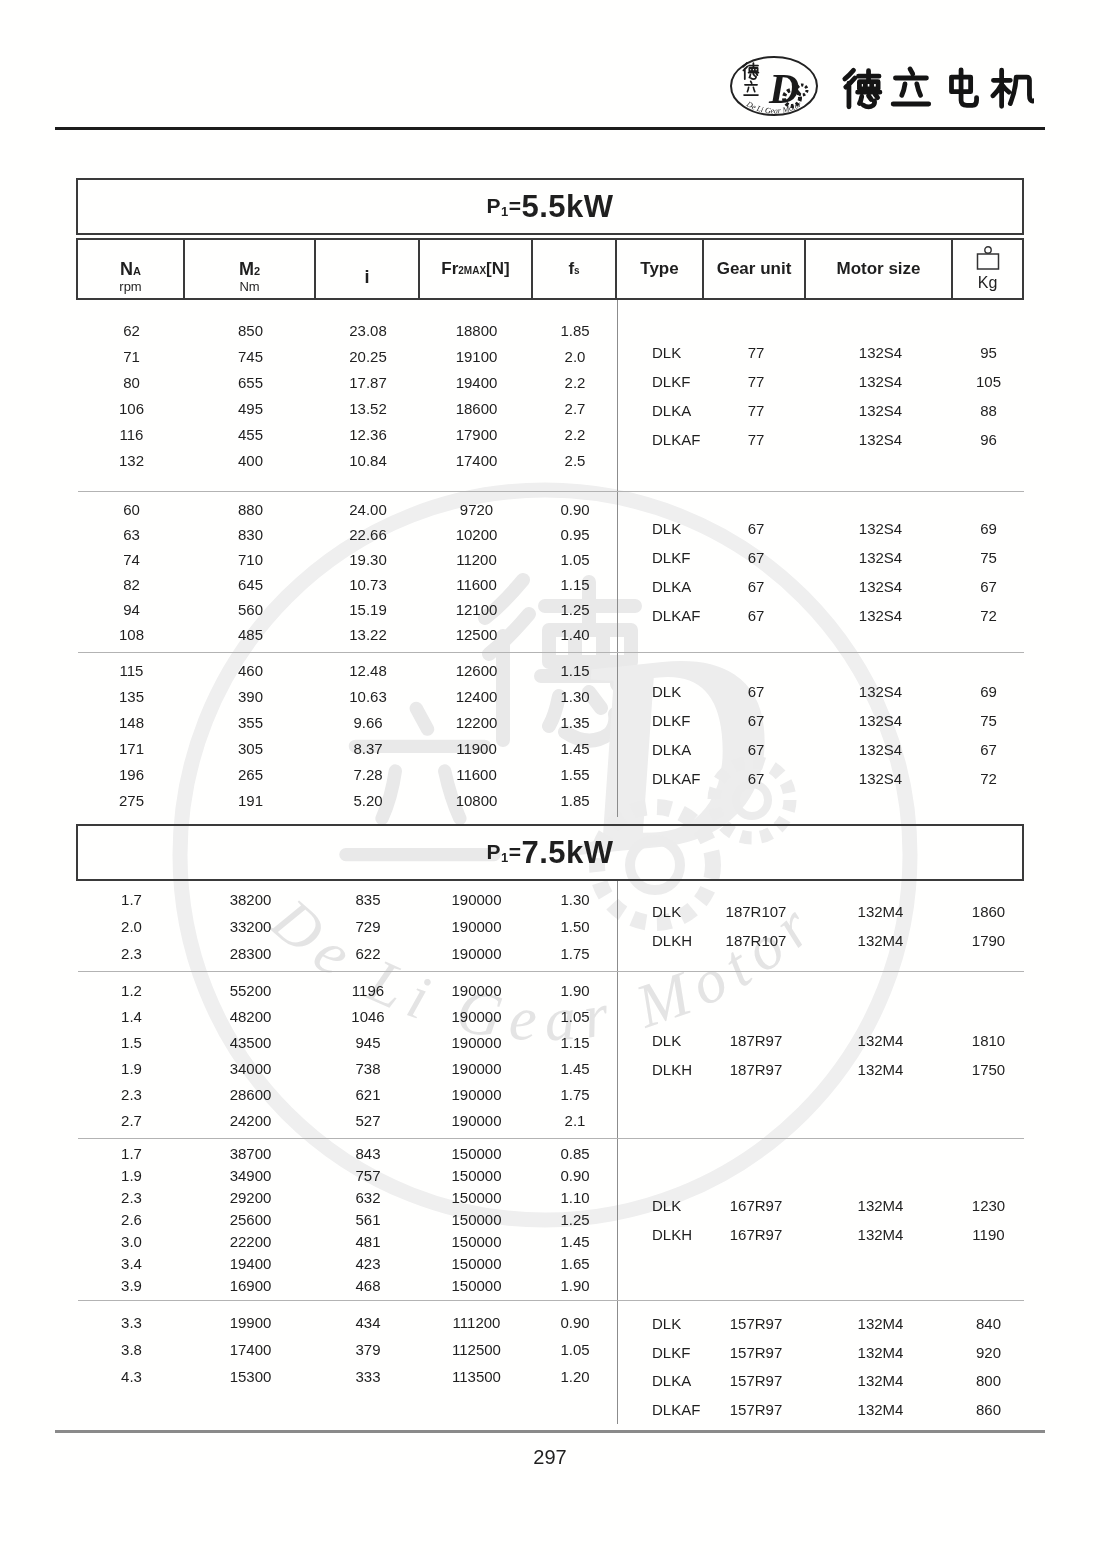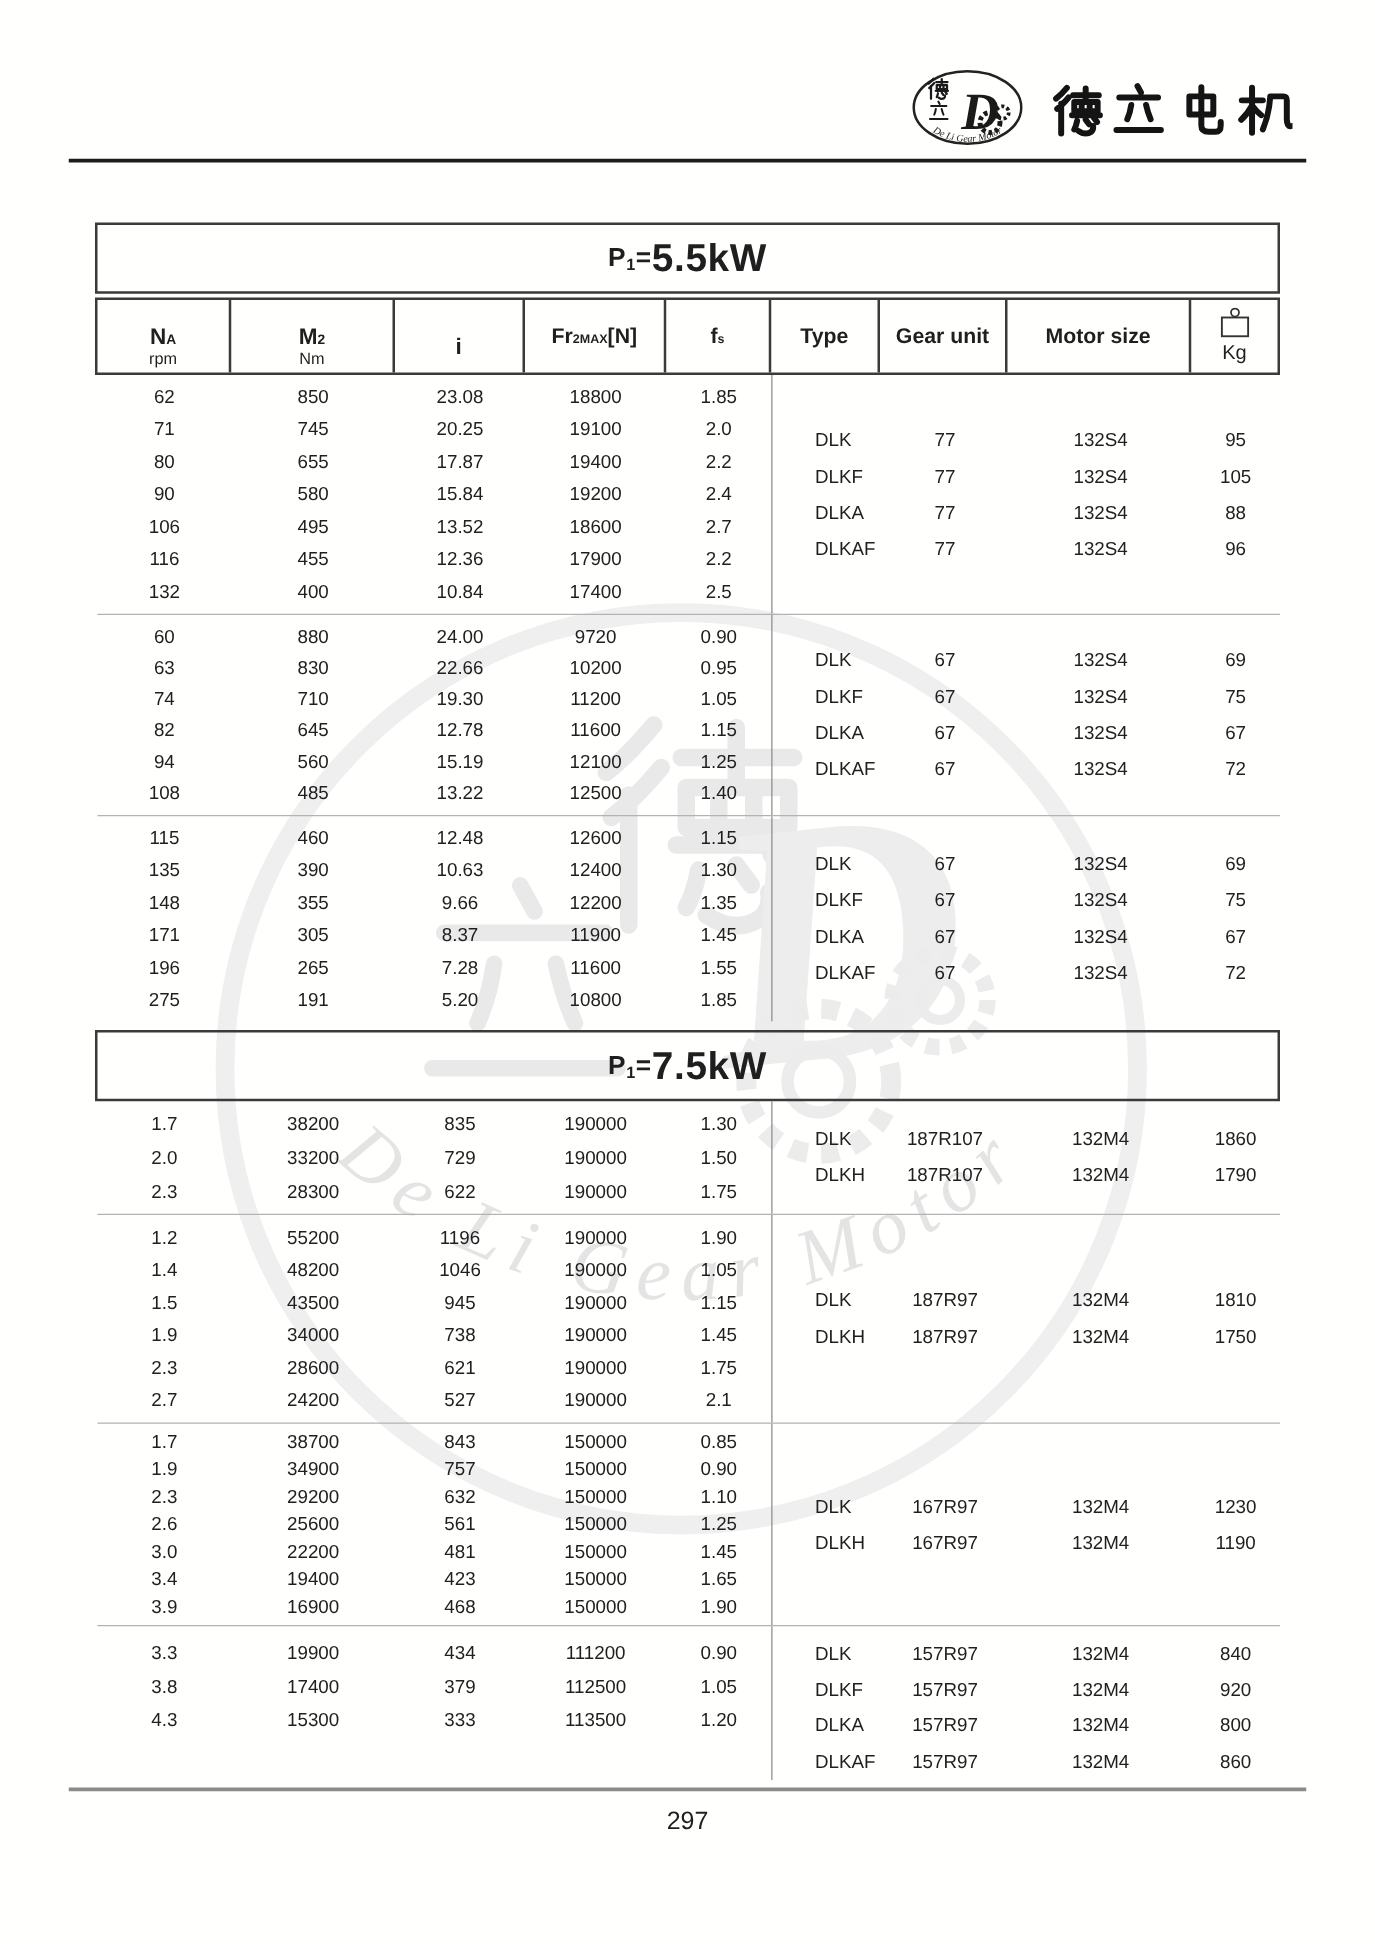--- a/index.html
+++ b/index.html
@@ -185,27 +185,20 @@
                 <span class="dc">2.0</span>
               </div>
               <div class="drow" style="height: 26px;">
                 <span class="dc">80</span>
                 <span class="dc">655</span>
                 <span class="dc">17.87</span>
                 <span class="dc">19400</span>
                 <span class="dc">2.2</span>
               </div>
               <div class="drow" style="height: 26px;">
-                <span class="dc">90</span>
-                <span class="dc">580</span>
-                <span class="dc">15.84</span>
-                <span class="dc">19200</span>
-                <span class="dc">2.4</span>
-              </div>
-              <div class="drow" style="height: 26px;">
                 <span class="dc">106</span>
                 <span class="dc">495</span>
                 <span class="dc">13.52</span>
                 <span class="dc">18600</span>
                 <span class="dc">2.7</span>
               </div>
               <div class="drow" style="height: 26px;">
                 <span class="dc">116</span>
                 <span class="dc">455</span>
                 <span class="dc">12.36</span>
@@ -266,21 +259,21 @@
               <div class="drow" style="height: 25px;">
                 <span class="dc">74</span>
                 <span class="dc">710</span>
                 <span class="dc">19.30</span>
                 <span class="dc">11200</span>
                 <span class="dc">1.05</span>
               </div>
               <div class="drow" style="height: 25px;">
                 <span class="dc">82</span>
                 <span class="dc">645</span>
-                <span class="dc">12.78</span>
+                <span class="dc">10.73</span>
                 <span class="dc">11600</span>
                 <span class="dc">1.15</span>
               </div>
               <div class="drow" style="height: 25px;">
                 <span class="dc">94</span>
                 <span class="dc">560</span>
                 <span class="dc">15.19</span>
                 <span class="dc">12100</span>
                 <span class="dc">1.25</span>
               </div>

